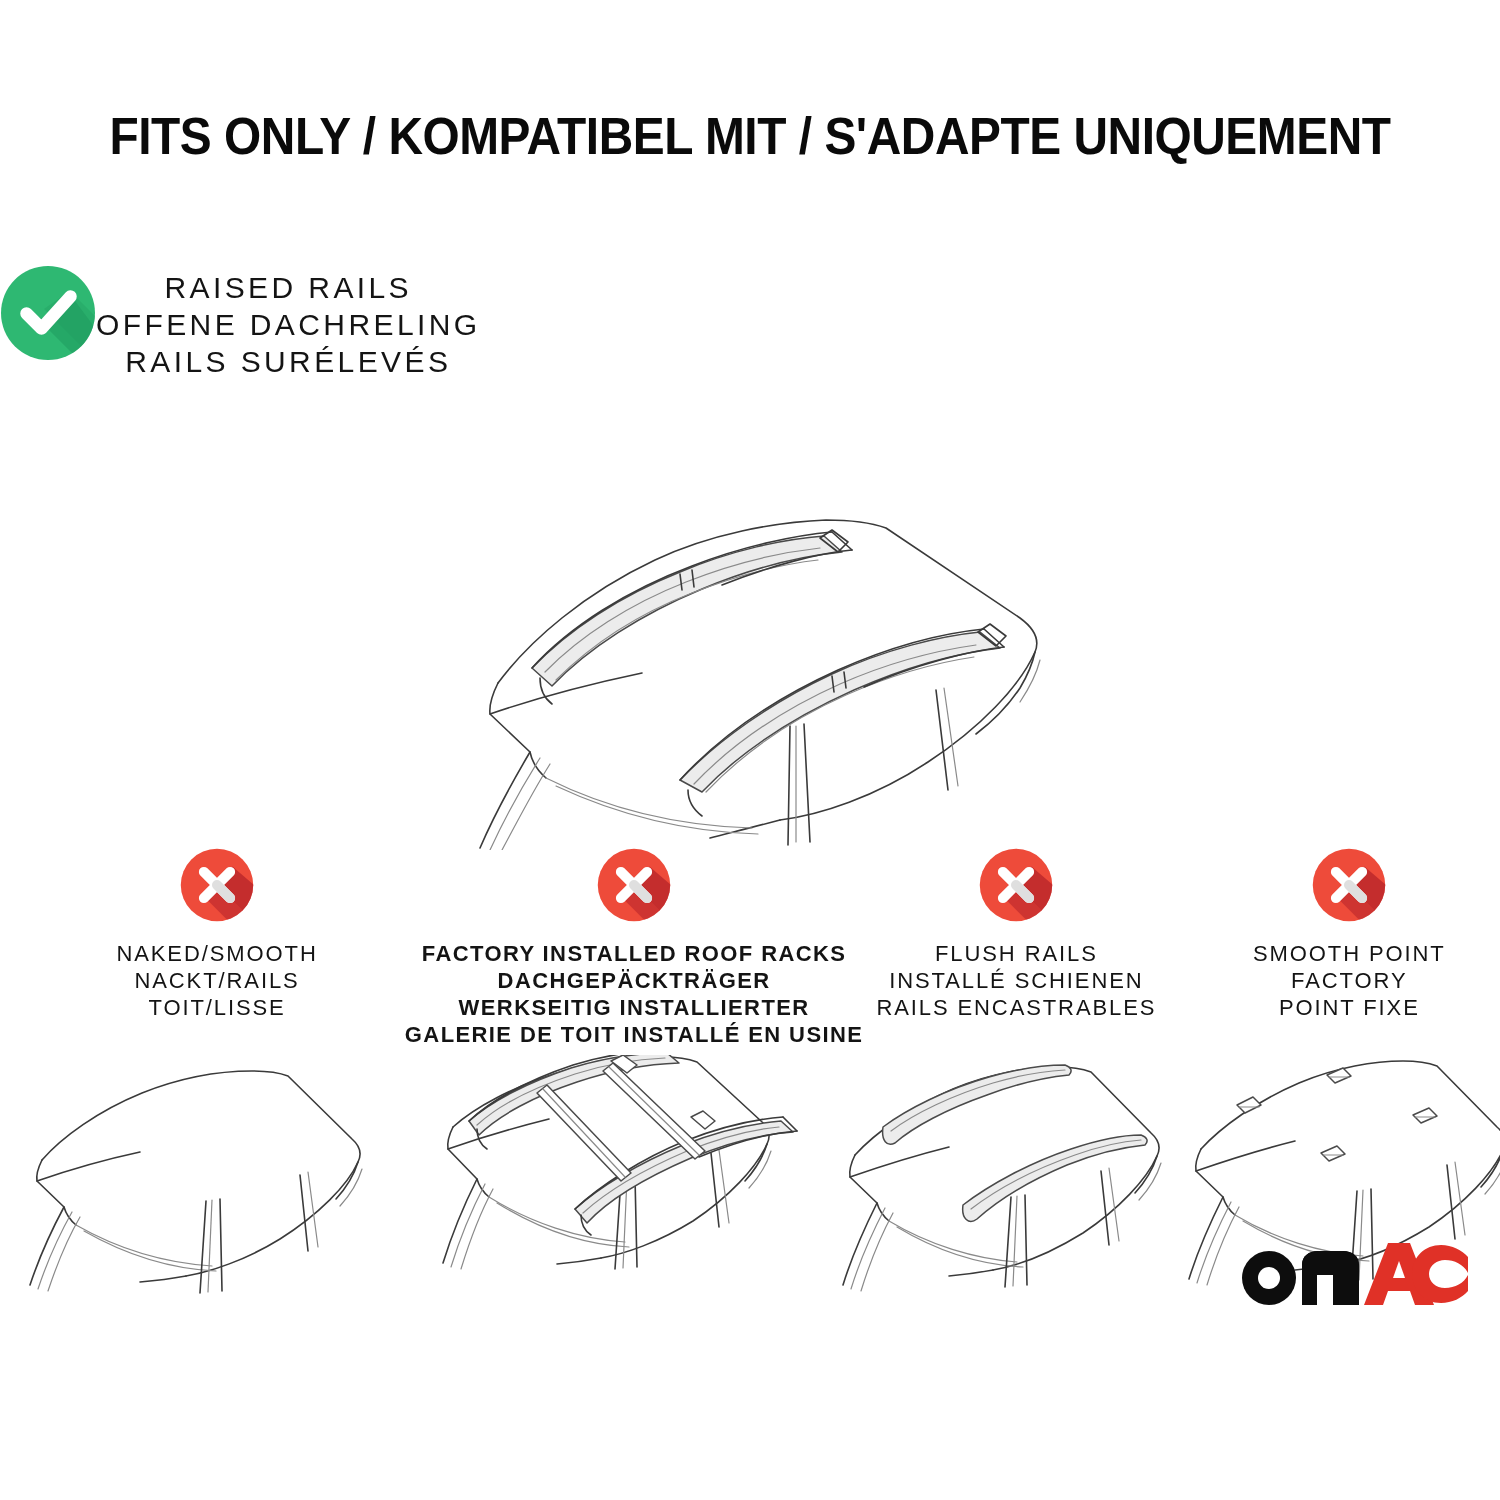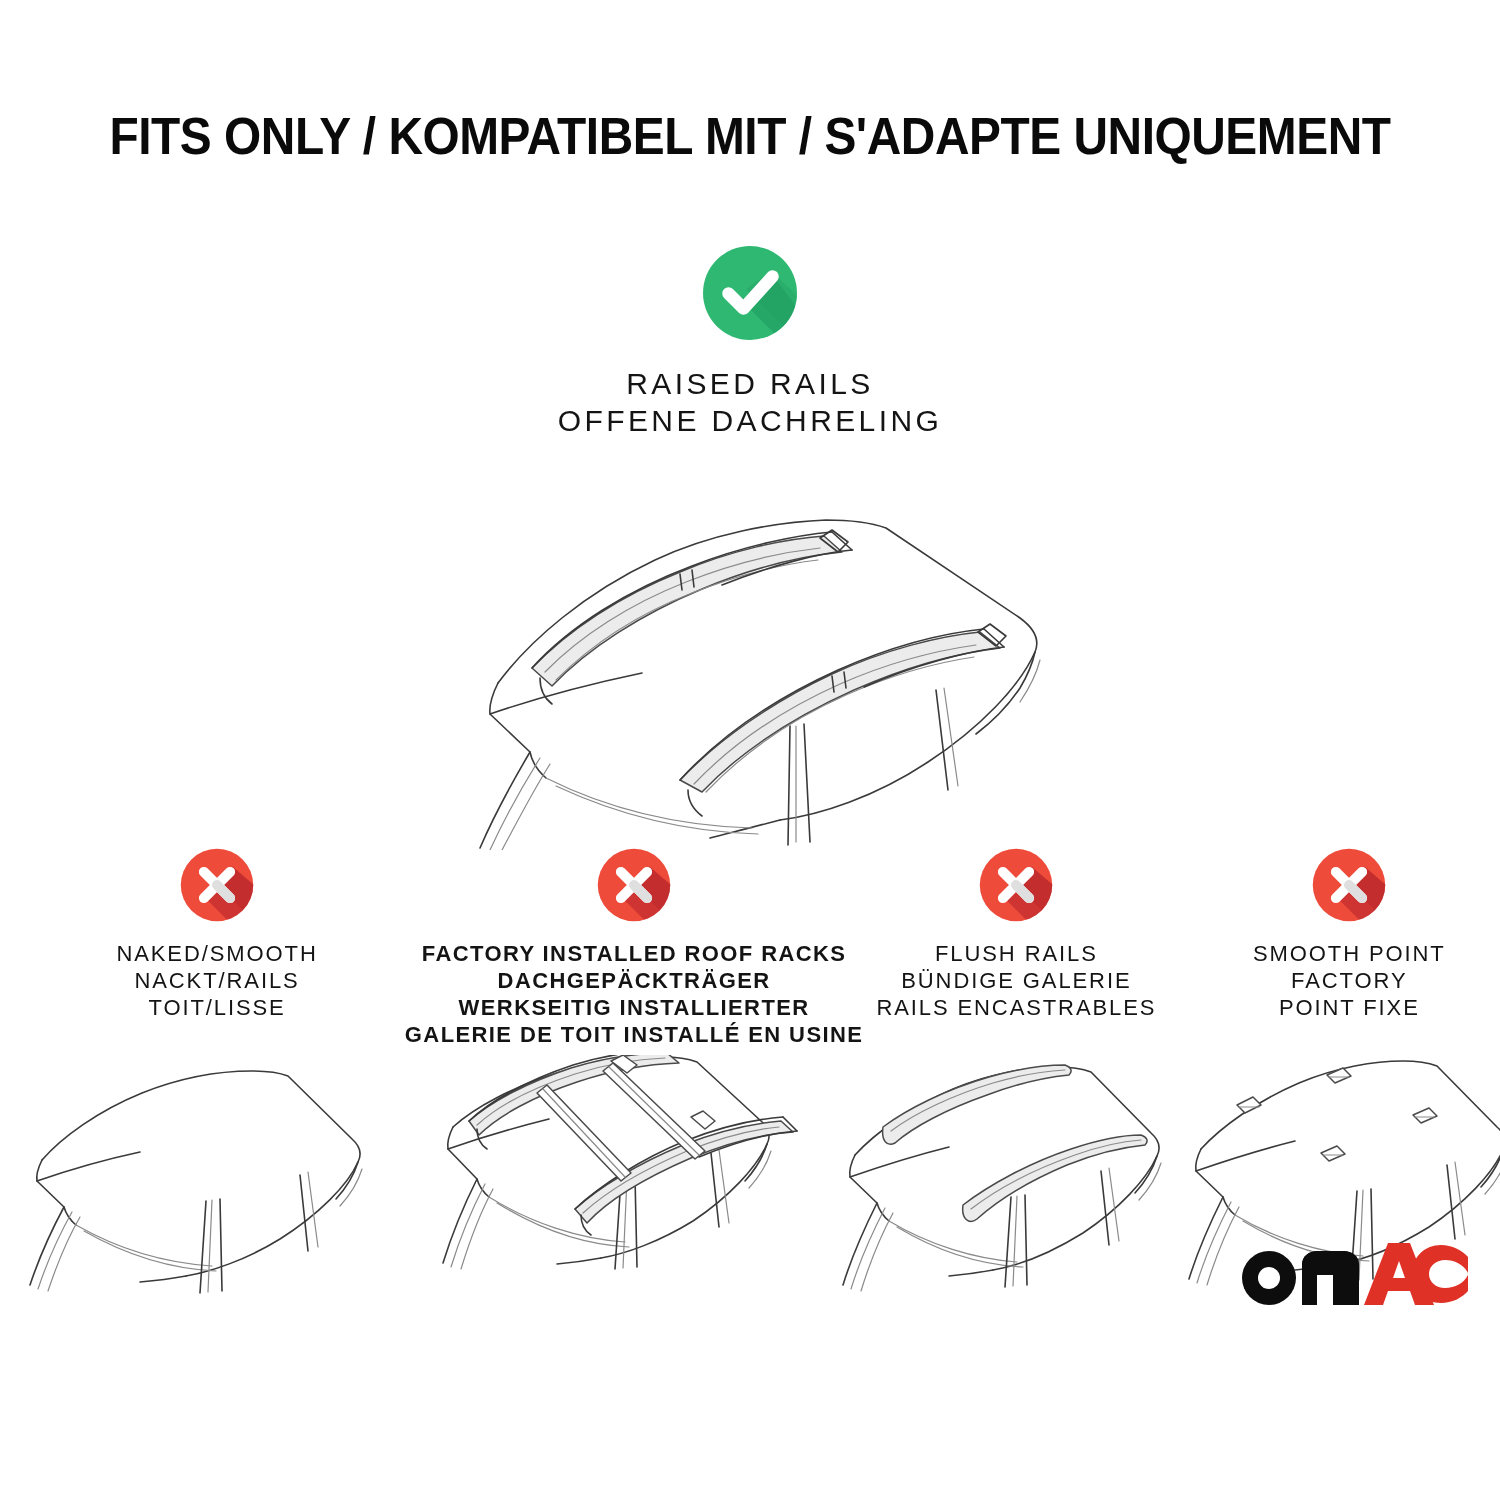--- a/index.html
+++ b/index.html
@@ -25,21 +25,21 @@
     transform:scaleX(0.92);
     color:#0a0a0a;
     white-space:nowrap;
     line-height:1.0;
   }
 
   
   .hero{
     position:absolute;
     left:0;right:0;top:245px;
-    display:flex;flex-direction:column;align-items:center;
+    display:flex;align-items:center;
   }
   .hero-caption{
     margin-top:24px;
     text-align:center;
     font-size:30px;
     letter-spacing:3.4px;
     line-height:37px;
     color:#141414;
     font-weight:400;
   }
@@ -125,20 +125,21 @@
           <path d="M70 26 L96 52 L96 96 L44 44 Z" fill="#1F9A5E" opacity="0.35"></path>
         </g>
 
         <path d="M26.5 48.5 L41.5 63.5 L70.5 31.5" fill="none" stroke="#ffffff" stroke-width="12.5" stroke-linecap="round" stroke-linejoin="round"></path>
       </svg>
     </div>
 
     <div class="hero-caption">
       <div>RAISED RAILS</div>
       <div>OFFENE DACHRELING</div>
+      <div>RAILS SURÉLEVÉS</div>
     </div>
   </div>
 
   <div class="hero-art">
     <svg width="740" height="360" viewBox="0 0 740 360">
 
       <path class="ln" d="M118 193 C150 150 205 103 275 70 C330 44 395 32 446 30
                            C470 30 492 33 506 38
                            L640 128
                            C655 139 660 150 655 162
@@ -266,21 +267,21 @@
           <g clip-path="url(#cc3)">
             <path d="M48 48 L96 96 L96 48 L68 24 Z" fill="#B5232A" opacity="0.75"></path>
             <path d="M30 62 L64 96 L96 96 L48 48 Z" fill="#B5232A" opacity="0.55"></path>
           </g>
           <path d="M31 31 L65 65 M65 31 L31 65" stroke="#ffffff" stroke-width="13" stroke-linecap="round"></path>
           <path d="M48 48 L65 65" stroke="#dcdcdc" stroke-width="13" stroke-linecap="round" opacity="0.9"></path>
         </svg>
       </div>
       <div class="col-caption">
         <div>FLUSH RAILS</div>
-        <div>BÜNDIGE GALERIE</div>
+        <div>INSTALLÉ SCHIENEN</div>
         <div>RAILS ENCASTRABLES</div>
       </div>
     </div>
 
     <div class="col c4">
       <div>
         <svg width="74" height="74" viewBox="0 0 96 96" aria-hidden="true">
           <defs>
               <clipPath id="cc4">
                 <circle cx="48" cy="48" r="47"></circle>

